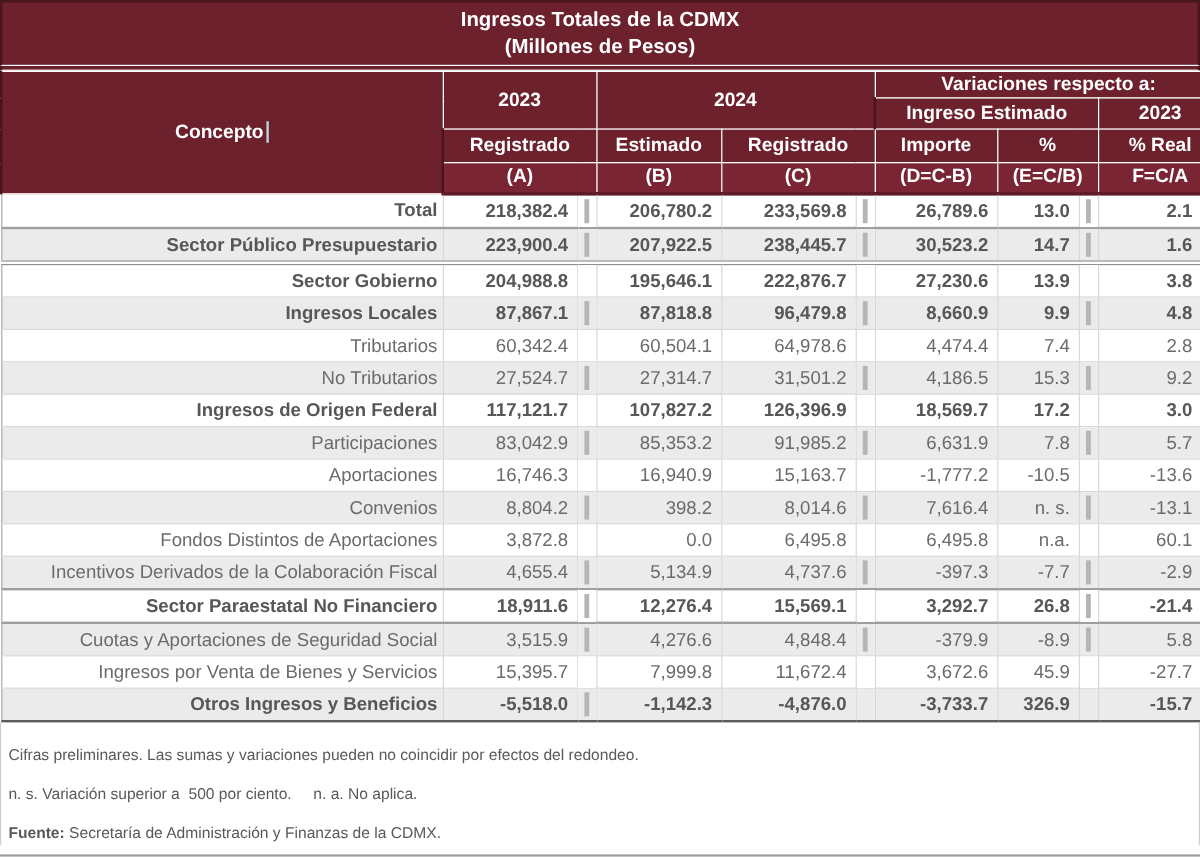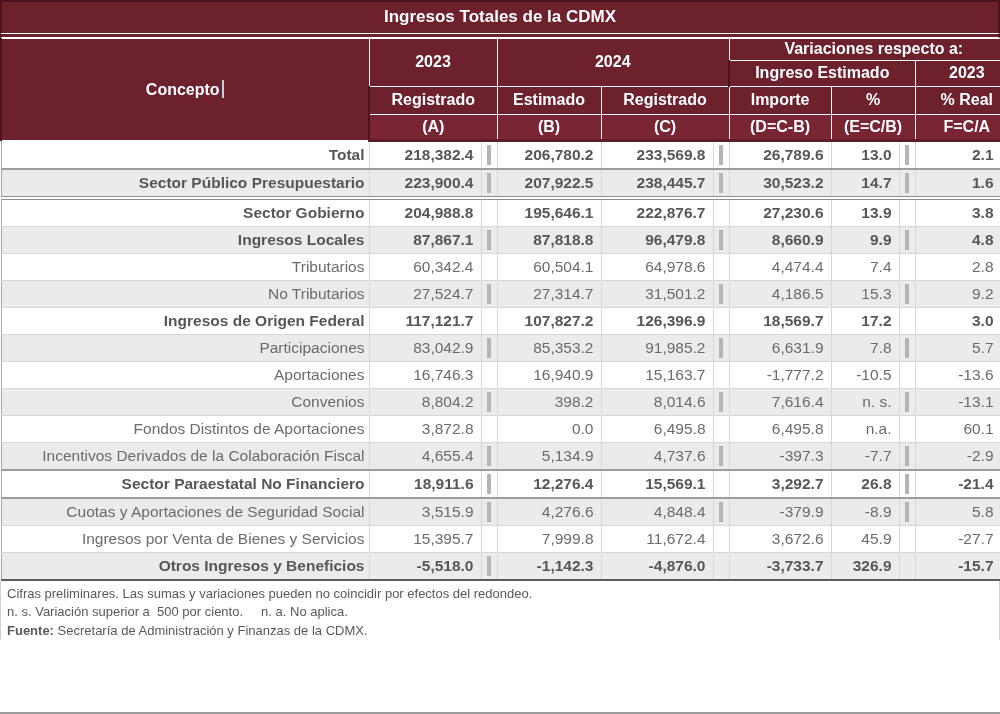--- a/index.html
+++ b/index.html
@@ -44,30 +44,31 @@
   tr.ind3 td.concepto { }
   tr.b-strong td { border-bottom:2px solid #9e9e9e; }
   tr.b-double td { border-bottom:4px double #8f8f8f; }
   tr.b-dark td   { border-bottom:2.5px solid #5c5c5c; }
   td.sp { padding:0; position:relative; }
   td.sp.bar::after { content:""; position:absolute; left:50%; transform:translateX(-50%);
                      top:3px; bottom:3px; width:4px; background:#b5b5b5; }
 
   
   .footer { padding:4px 8px 0 6px; border-left:1px solid #cfcfcf; border-right:1px solid #cfcfcf; }
-  .footer .line { font-size:13px; color:#595959; line-height:18.5px; white-space:pre-wrap; }
+  .footer .line { font-size:13px; color:#595959; line-height:18.5px; white-space:pre-wrap;margin-top:14px; }
   .fuente-label { font-weight:bold; }
 </style>
 </head>
 <body>
 
 <div class="sheet">
 
   <div class="title-block">
     <div>Ingresos Totales de la CDMX</div>
+    <div>(Millones de Pesos)</div>
   </div>
   <div class="title-gap"></div>
 
   <table>
     <colgroup>
       <col style="width:368px">
         <col style="width:112px">
         <col style="width:16px">
       <col style="width:104px">
         <col style="width:112px">

